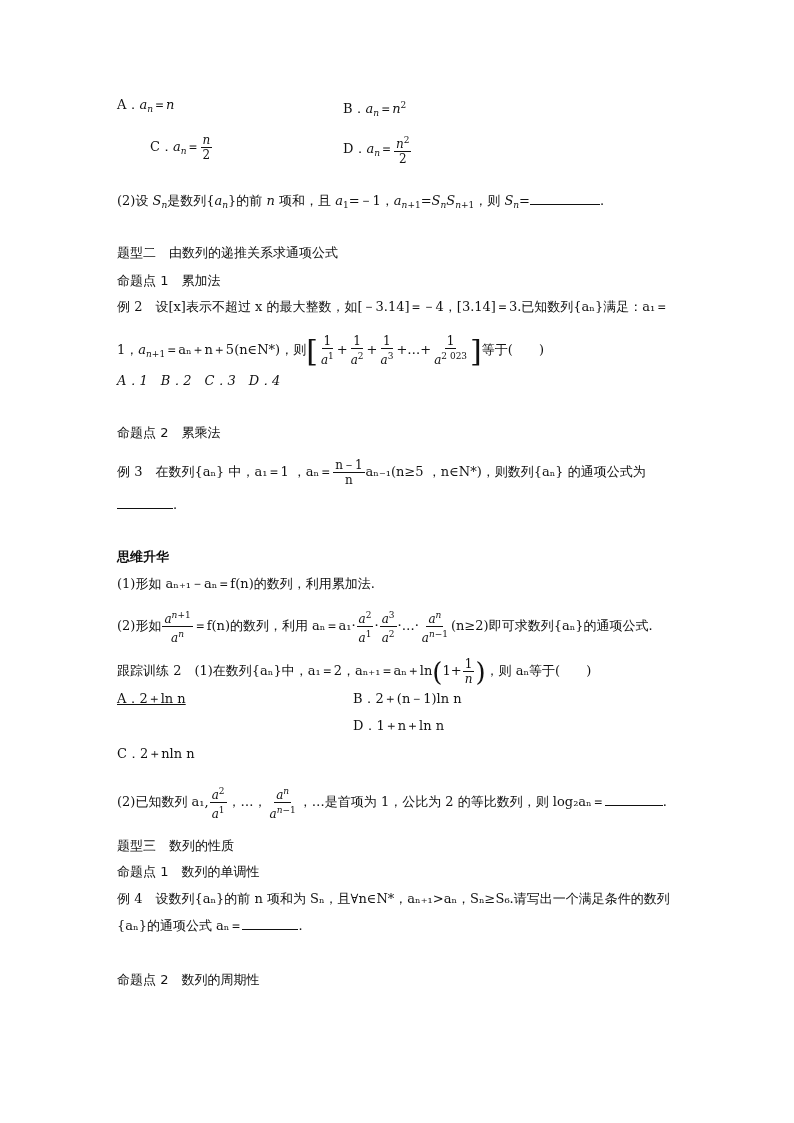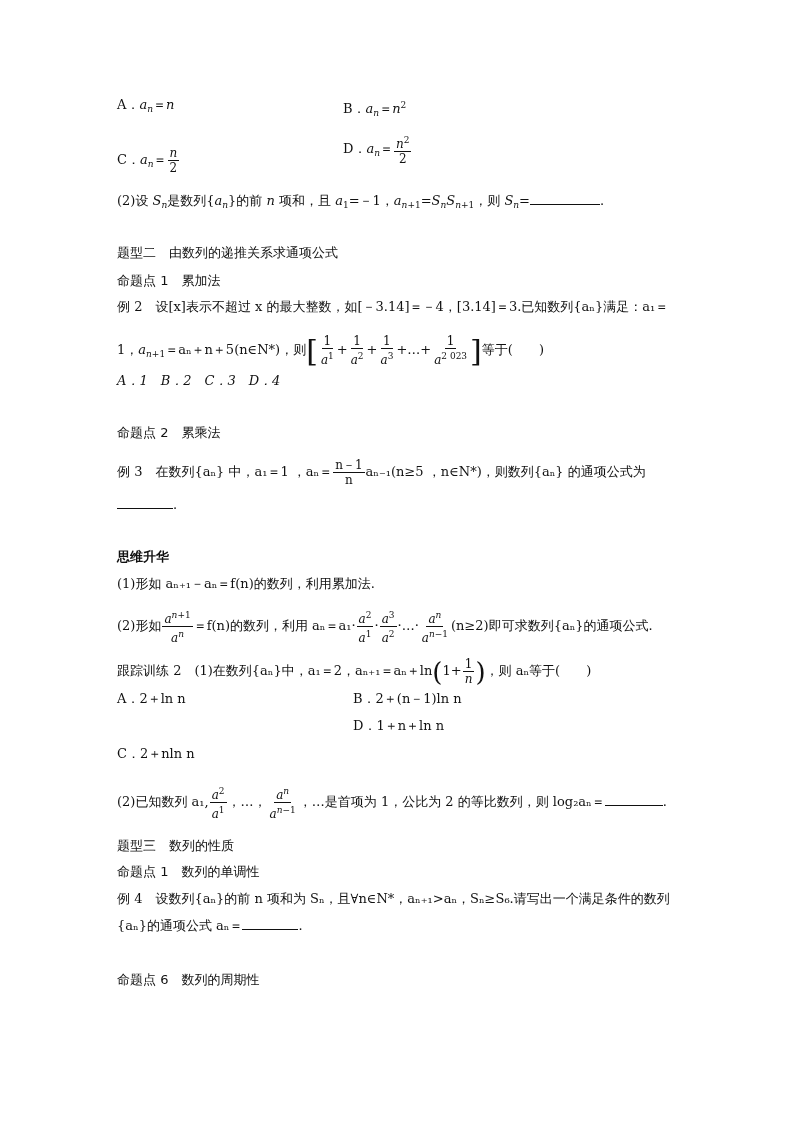--- a/index.html
+++ b/index.html
@@ -20,21 +20,21 @@
 </style>
 </head>
 <body>
 
 <div class="line" style="top:96px;">
   <span>A．</span><i>a</i><sub><i>n</i></sub>＝<i>n</i>
 </div>
 <div class="col2" style="left:343px; top:96px;">
   <span>B．</span><i>a</i><sub><i>n</i></sub>＝<i>n</i><sup>2</sup>
 </div>
-<div class="line" style="top:146px;">
+<div class="line" style="top:133px;margin-left:33px;">
   <span>C．</span><i>a</i><sub><i>n</i></sub>＝<span class="frac">
       <span class="num"><i>n</i></span>
       <span class="den">2</span>
     </span>
 </div>
 <div class="col2" style="left:343px; top:133px;">
   <span>D．</span><i>a</i><sub><i>n</i></sub>＝<span class="frac">
       <span class="num"><i>n</i><sup>2</sup></span>
       <span class="den">2</span>
     </span>
@@ -94,34 +94,34 @@
       <span class="den"><i>a</i><sup><i>n</i>−1</sup></span>
     </span><span>(n≥2)即可求数列{aₙ}的通项公式.</span>
 </div>
 
 <div class="line" style="top:657px;">
   <span>跟踪训练 2　(1)在数列{aₙ}中，a₁＝2，aₙ₊₁＝aₙ＋ln</span><span class="paren">(</span>1+<span class="frac">
       <span class="num">1</span>
       <span class="den"><i>n</i></span>
     </span><span class="paren">)</span><span>，则 aₙ等于(　　)</span>
 </div>
-<div class="line" style="top:690px;">A．2＋ln n</div>
+<div class="line" style="top:690px;text-decoration:underline;">A．2＋ln n</div>
 <div class="col2" style="left:353px; top:690px;">B．2＋(n－1)ln n</div>
 <div class="line" style="top:717px;margin-top:28px;">C．2＋nln n</div>
 <div class="col2" style="left:353px; top:717px;">D．1＋n＋ln n</div>
 
 <div class="line" style="top:784px;">
   <span>(2)已知数列 a₁,</span><span class="frac">
       <span class="num"><i>a</i><sup>2</sup></span>
       <span class="den"><i>a</i><sup>1</sup></span>
     </span><span>，…，</span><span class="frac">
       <span class="num"><i>a</i><sup><i>n</i></sup></span>
       <span class="den"><i>a</i><sup><i>n</i>−1</sup></span>
     </span><span>，…是首项为 1，公比为 2 的等比数列，则 log₂aₙ＝</span><span class="blank" style="width:58px;"></span><span>.</span>
 </div>
 
 <div class="line sans" style="top:837px;">题型三　数列的性质</div>
 <div class="line sans" style="top:863px;">命题点 1　数列的单调性</div>
 <div class="line" style="top:890px;">例 4　设数列{aₙ}的前 n 项和为 Sₙ，且∀n∈N*，aₙ₊₁&gt;aₙ，Sₙ≥S₆.请写出一个满足条件的数列</div>
 <div class="line" style="top:917px;">
   <span>{aₙ}的通项公式 aₙ＝</span><span class="blank" style="width:56px;"></span><span>.</span>
 </div>
-<div class="line sans" style="top:971px;">命题点 6　数列的周期性</div>
+<div class="line sans" style="top:971px;">命题点 2　数列的周期性</div>
 
 </body></html>

